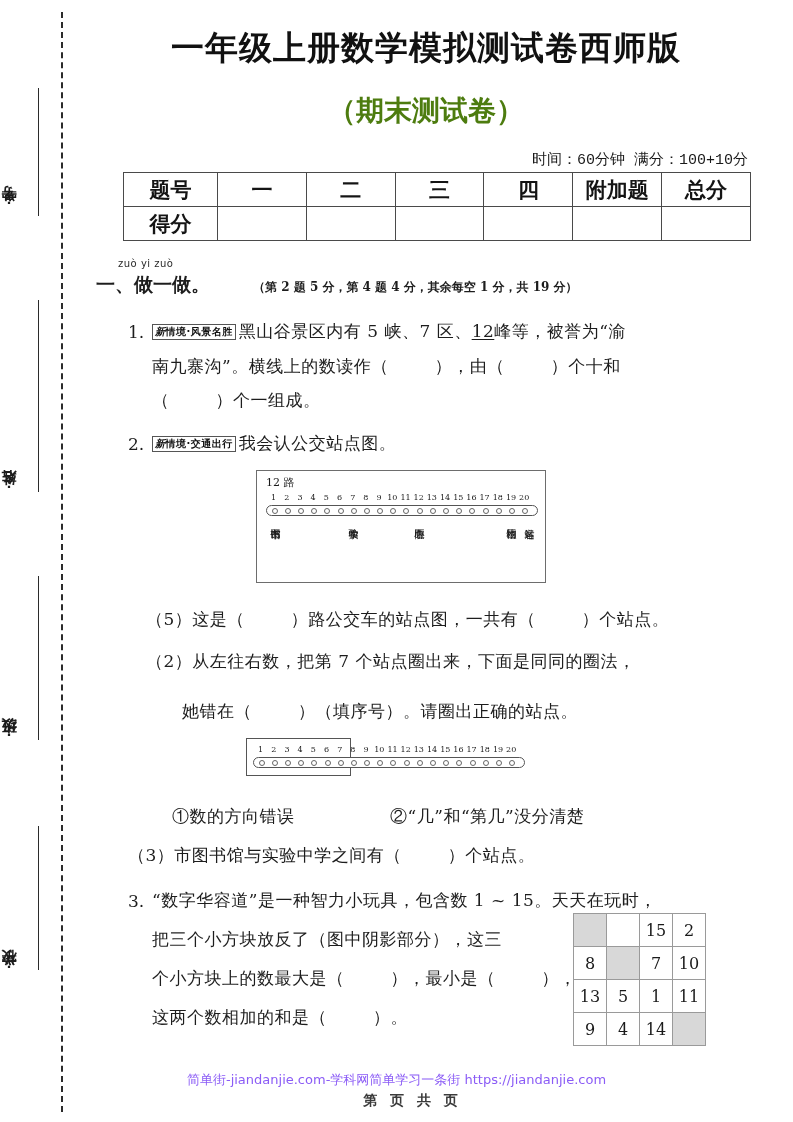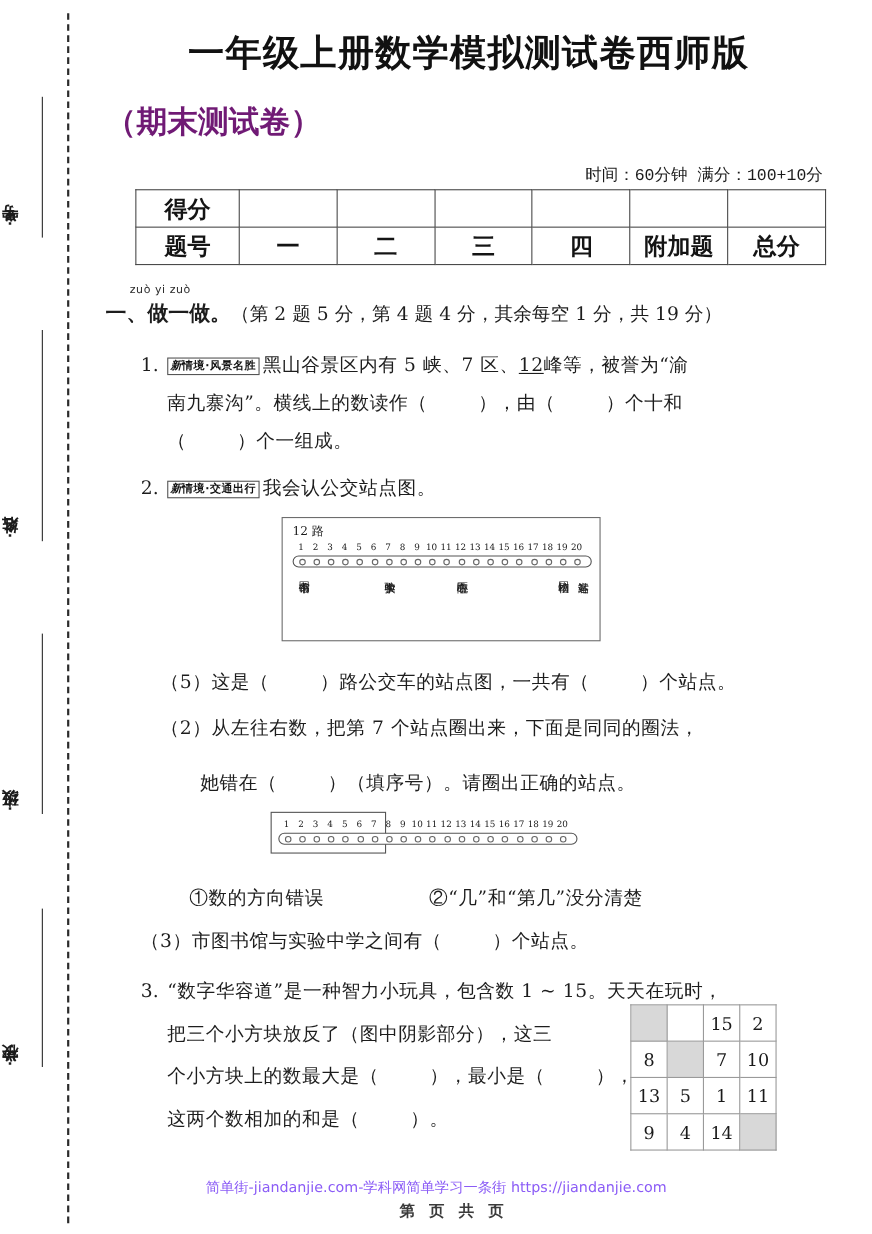--- a/index.html
+++ b/index.html
@@ -37,22 +37,23 @@
   
   #title-main {
     position:absolute; left:96px; top:26px; width:660px;
     text-align:center;
     font-family:"DejaVu Sans","Liberation Sans",sans-serif;
     font-size:33px; font-weight:700; color:#111;
     letter-spacing:1px;
   }
   #title-sub {
     position:absolute; left:96px; top:92px; width:660px;
-    font-family:"DejaVu Sans","Liberation Sans",sans-serif;
-    font-size:28px; font-weight:700; color:#701a75;
+    text-align:center;
+    font-family:"DejaVu Sans","Liberation Sans",sans-serif;
+    font-size:28px; font-weight:700; color:#4d7c0f;
   }
   #exam-meta {
     position:absolute; right:45px; top:150px;
     font-family:Liberation Mono, monospace;
     font-size:15px; color:#1a1a1a;
     white-space:nowrap;
   }
 
   
   #score-table {
@@ -81,21 +82,21 @@
     font-size:19px; font-weight:700;
     white-space:nowrap;
   }
   #sec1-head .pinyin {
     position:absolute; left:22px; top:-14px;
     font-family:"DejaVu Sans","Liberation Sans",sans-serif;
     font-size:10px; font-weight:400; color:#2a2a2a;
     letter-spacing:0.5px;
     white-space:nowrap;
   }
-  #sec1-head .score-note { font-weight:400; font-size:17px; }
+  #sec1-head .score-note { font-weight:700; font-size:12px;margin-left:43px; }
 
   .qnum {
     position:absolute;
     font-family:"DejaVu Serif","Liberation Serif",serif;
     font-size:17px; color:#1d1d1d;
   }
   .qline {
     position:absolute;
     font-family:"DejaVu Serif","Liberation Serif",serif;
     font-size:17px; color:#1d1d1d;
@@ -226,36 +227,36 @@
   <div class="side-label" style="top:960px;">学校：</div>
 </div>
 
 <div id="title-main">一年级上册数学模拟测试卷西师版</div>
 <div id="title-sub">（期末测试卷）</div>
 <div id="exam-meta">时间：60分钟  满分：100+10分</div>
 
 <table id="score-table">
   <tbody>
       <tr>
+    <td class="lbl">题号</td>
+    <td>一</td>
+    <td>二</td>
+    <td>三</td>
+    <td>四</td>
+    <td>附加题</td>
+    <td>总分</td>
+  </tr>
+  <tr>
     <td class="lbl">得分</td>
     <td></td>
     <td></td>
     <td></td>
     <td></td>
     <td></td>
     <td></td>
-  </tr>
-  <tr>
-    <td class="lbl">题号</td>
-    <td>一</td>
-    <td>二</td>
-    <td>三</td>
-    <td>四</td>
-    <td>附加题</td>
-    <td>总分</td>
   </tr>
 </tbody>
   </table>
 
 <div id="sec1-head" class="cn">
   <span class="pinyin">zuò yi zuò</span><span>一、做一做。</span><span class="score-note">（第 2 题 5 分，第 4 题 4 分，其余每空 1 分，共 19 分）</span>
 </div>
 
 <div class="qnum" style="left:128px; top:322px;">1.</div>
 <div class="qline" style="left:152px; top:320px;">

